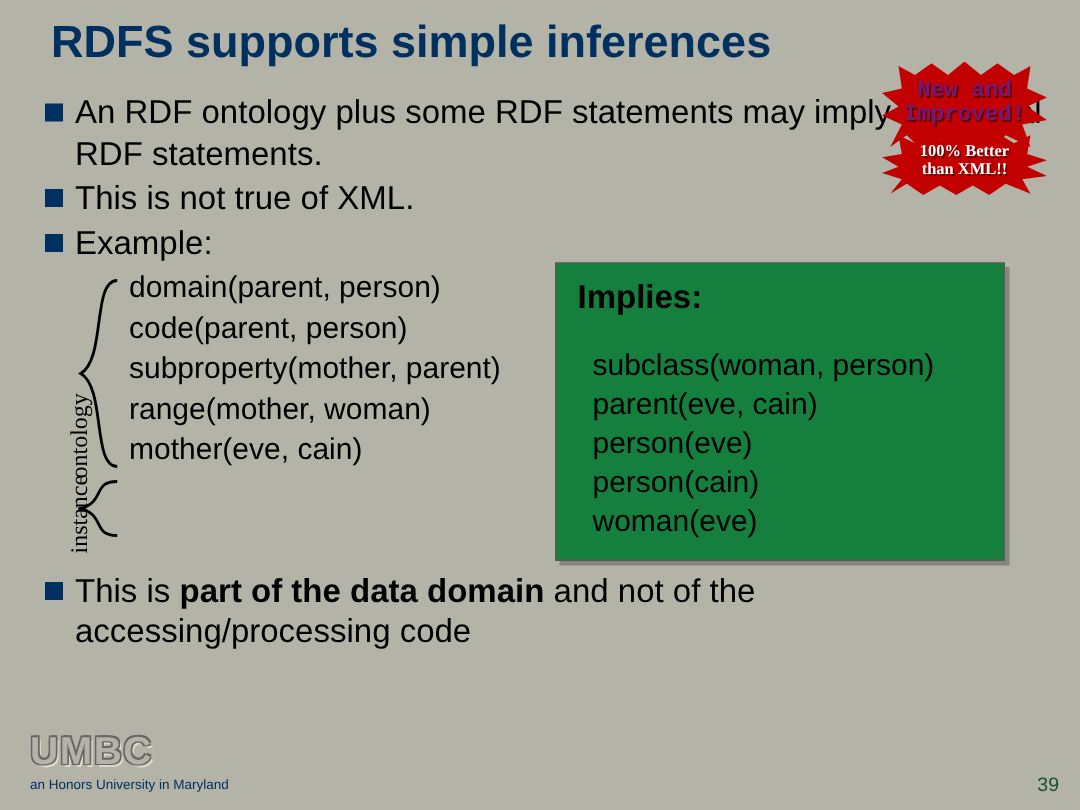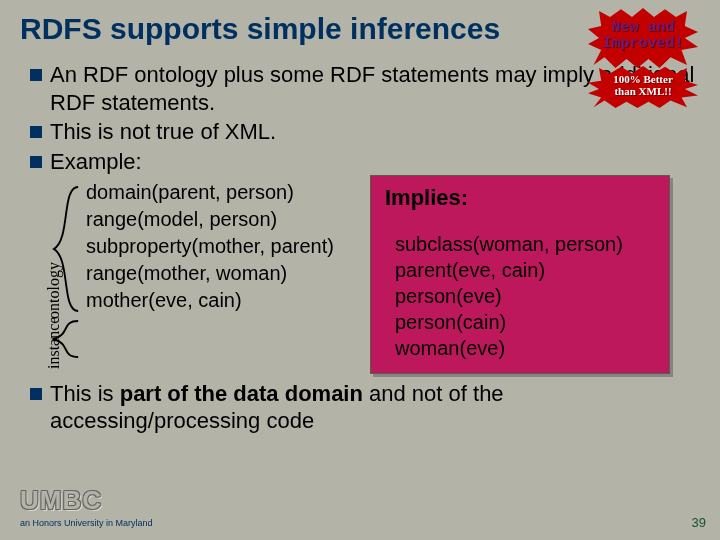--- a/index.html
+++ b/index.html
@@ -10,21 +10,22 @@
     position: relative;
   }
   .slide {
     width: 720px;
     height: 540px;
     position: relative;
     padding: 12px 20px 0 20px;
   }
   .title-row {
     display: flex;
-    align-items: flex-start;
+    align-items: flex-end;
+    margin-left: 14px;
   }
   .title {
     font-weight: bold;
     color: #003060;
     font-size: 30px;
     line-height: 1.1;
     flex: 1;
   }
   .burst-wrap {
     width: 115px;
@@ -60,21 +61,21 @@
     text-align: center;
     line-height: 1.05;
     padding-top: 12px;
     text-shadow: 1px 1px 0 #600;
   }
   .burst2 {
     position: absolute;
     width: 110px;
     height: 42px;
     left: 3px;
-    top: 54px;
+    top: 43px;
   }
   .burst2::before {
     content: "";
     position: absolute;
     inset: 0;
     background: #c20000;
     clip-path: polygon(
       10% 5%, 20% 18%, 30% 2%, 40% 18%, 50% 0%, 60% 18%, 70% 2%, 80% 18%, 90% 5%,
       88% 35%, 100% 45%, 88% 55%, 100% 70%, 85% 75%, 90% 98%,
       75% 82%, 65% 100%, 55% 85%, 45% 100%, 35% 85%, 25% 100%, 15% 82%, 5% 98%,
@@ -142,21 +143,21 @@
   .brace {
     position: absolute;
     left: 22px;
     width: 28px;
   }
   .brace svg { width: 100%; height: 100%; }
   .brace-ont { top: 6px; height: 128px; }
   .brace-inst { top: 140px; height: 40px; }
 
   .implies-box {
-    background: #be185d;
+    background: #15803d;
     border: 1px solid #5a5a50;
     box-shadow: 3px 3px 0 rgba(0,0,0,0.25);
     padding: 8px 14px 12px 14px;
     width: 300px;
     margin-top: -4px;
   }
   .implies-title {
     font-weight: bold;
     font-size: 22px;
     margin-bottom: 2px;
@@ -246,21 +247,21 @@
         </div>
         <div class="vert-label vert-inst">instance</div>
         <div class="brace brace-inst">
           <svg viewBox="0 0 30 40" preserveAspectRatio="none">
             <path d="M28 2 C10 2 20 15 2 20 C20 25 10 38 28 38" stroke="#000" stroke-width="2" fill="none"></path>
           </svg>
         </div>
 
         <div class="ont-lines">
           <div>domain(parent, person)</div>
-          <div>range(model, person)</div>
+          <div>code(parent, person)</div>
           <div>subproperty(mother, parent)</div>
           <div>range(mother, woman)</div>
         </div>
         <div class="inst-lines">
           <div>mother(eve, cain)</div>
         </div>
       </div>
 
       <div class="implies-box">
         <div class="implies-title">Implies:</div>

